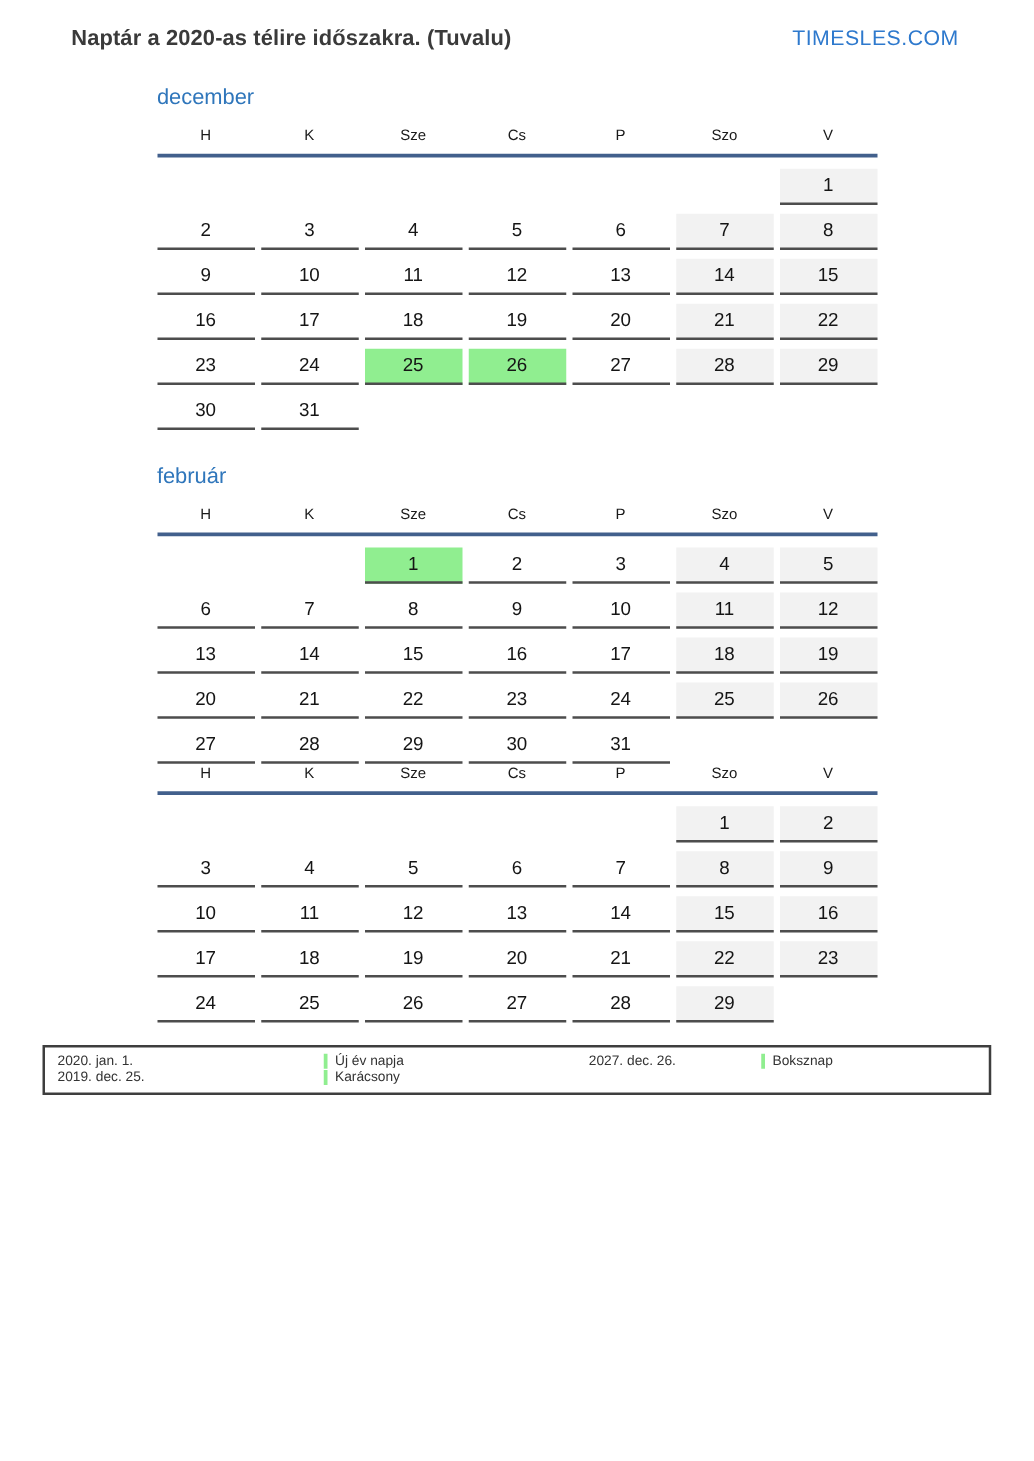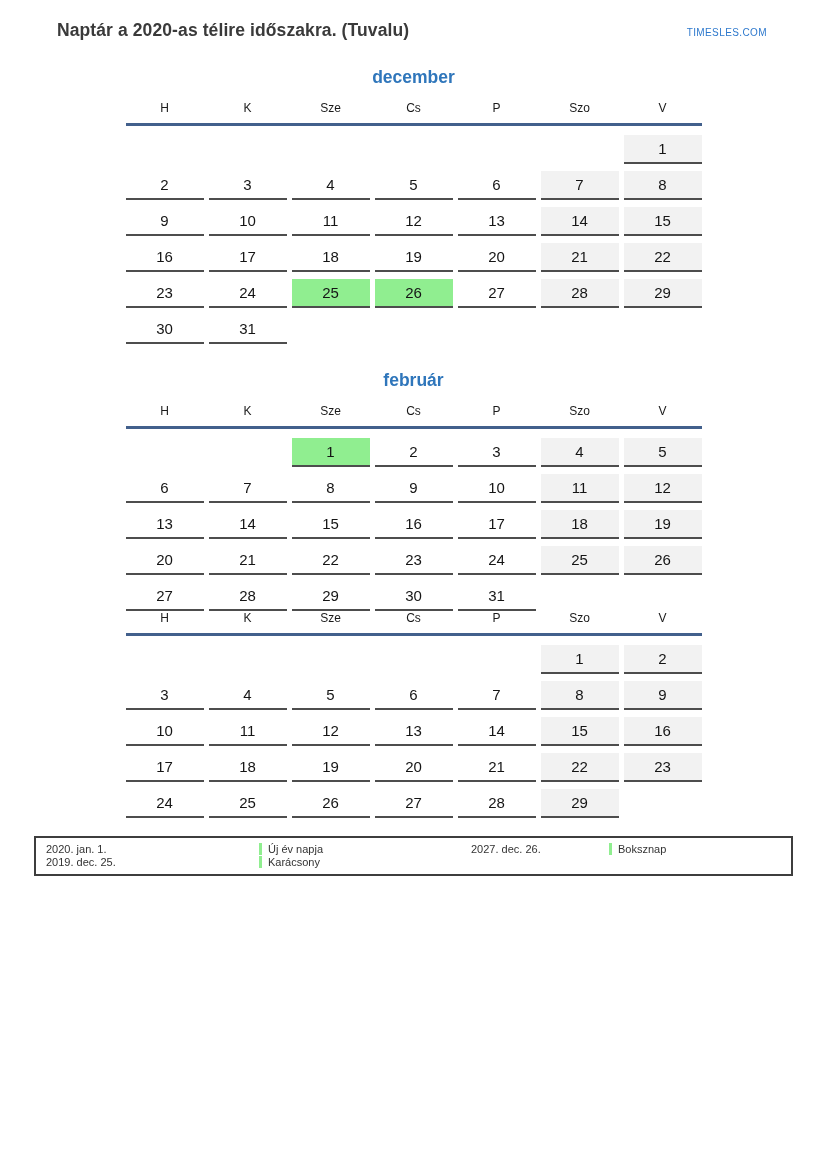--- a/index.html
+++ b/index.html
@@ -25,27 +25,27 @@
   
   .page-header{
     display:flex;align-items:baseline;justify-content:space-between;
     padding:0 60px 0 57px;
   }
   .page-title{
     font-size:17.5px;font-weight:700;color:var(--title-gray);
     letter-spacing:0.1px;
   }
   .site-link{
-    font-size:10px;color:var(--link-blue);text-decoration:none;
+    font-size:17px;color:var(--link-blue);text-decoration:none;
     letter-spacing:0.4px;cursor:pointer;
   }
   
   .cal{width:576px;margin:0 auto;}
   .month-title{
-    text-align:center;font-size:17.5px;font-weight:700;color:var(--month-blue);
+    text-align:left;font-size:17.5px;font-weight:400;color:var(--month-blue);
     margin-top:26px;margin-bottom:13px;
   }
   .dow-row,.week-grid{
     display:grid;grid-template-columns:repeat(7,78px);column-gap:5px;
   }
   .dow{
     text-align:center;font-size:12px;color:#1a1a1a;padding-bottom:8px;
   }
   .cal-rule{height:3px;background:var(--rule-blue);}
   .week-grid{margin-top:9px;row-gap:7px;}

